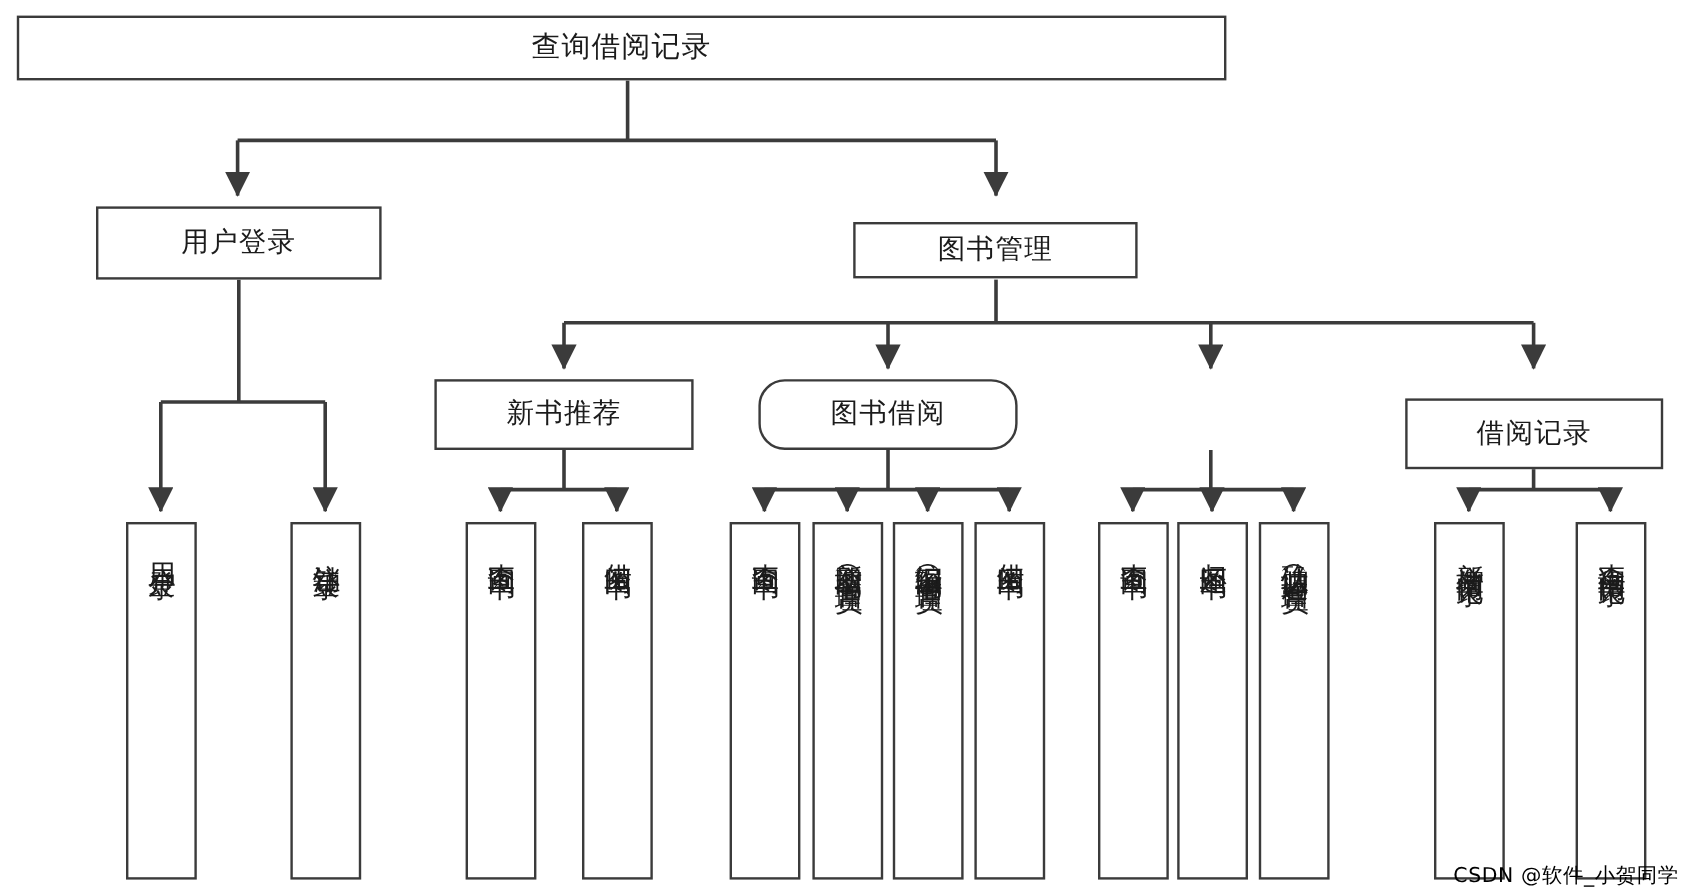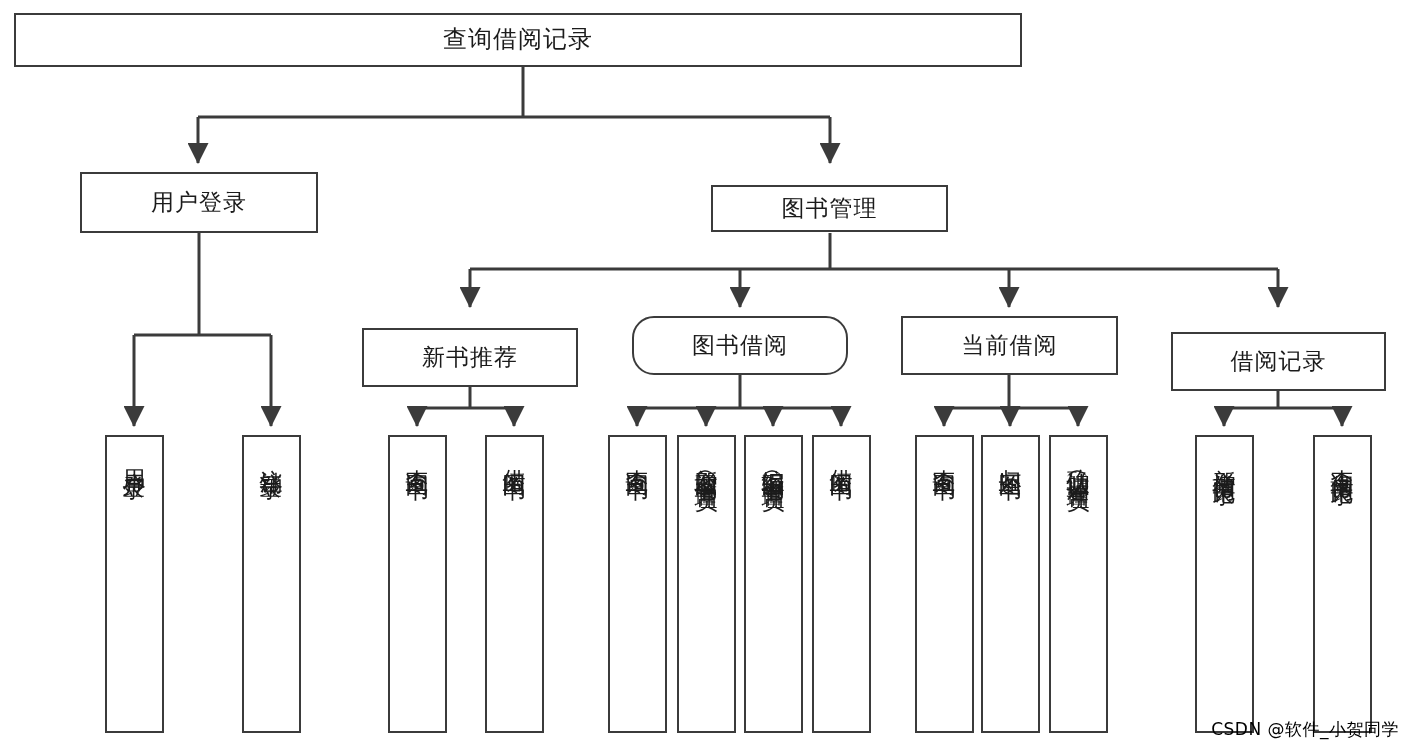--- a/index.html
+++ b/index.html
@@ -132,28 +132,25 @@
     <span class="label">查询借阅记录</span>
   </div>
 
   <div class="node horiz" style="left: 80px; top: 172px; width: 238px; height: 61px;">
     <span class="label">用户登录</span>
   </div>
   <div class="node horiz" style="left: 711px; top: 185px; width: 237px; height: 47px;">
     <span class="label">图书管理</span>
   </div>
 
-  <div class="node horiz" style="left: 362px; top: 328px; width: 216px; height: 59px;">
+  <div class="node horiz" style="left: 362px; top: 316px; width: 216px; height: 59px;">
     <span class="label">新书推荐</span>
   </div>
   <div class="node horiz" style="left: 632px; top: 316px; width: 216px; height: 59px; border-radius: 22px;">
     <span class="label">图书借阅</span>
-  </div>
-  <div class="node horiz" style="left: 901px; top: 316px; width: 217px; height: 59px;">
-    <span class="label">当前借阅</span>
   </div>
   <div class="node horiz" style="left: 1171px; top: 316px; width: 215px; height: 59px; margin-top: 16px;">
     <span class="label">借阅记录</span>
   </div>
 
   <div class="node vert" style="left: 105px; top: 435px; width: 59px; height: 298px;">
     <span class="label">用户登录</span>
   </div>
   <div class="node vert" style="left: 242px; top: 435px; width: 59px; height: 298px;">
     <span class="label">注销登录</span>

